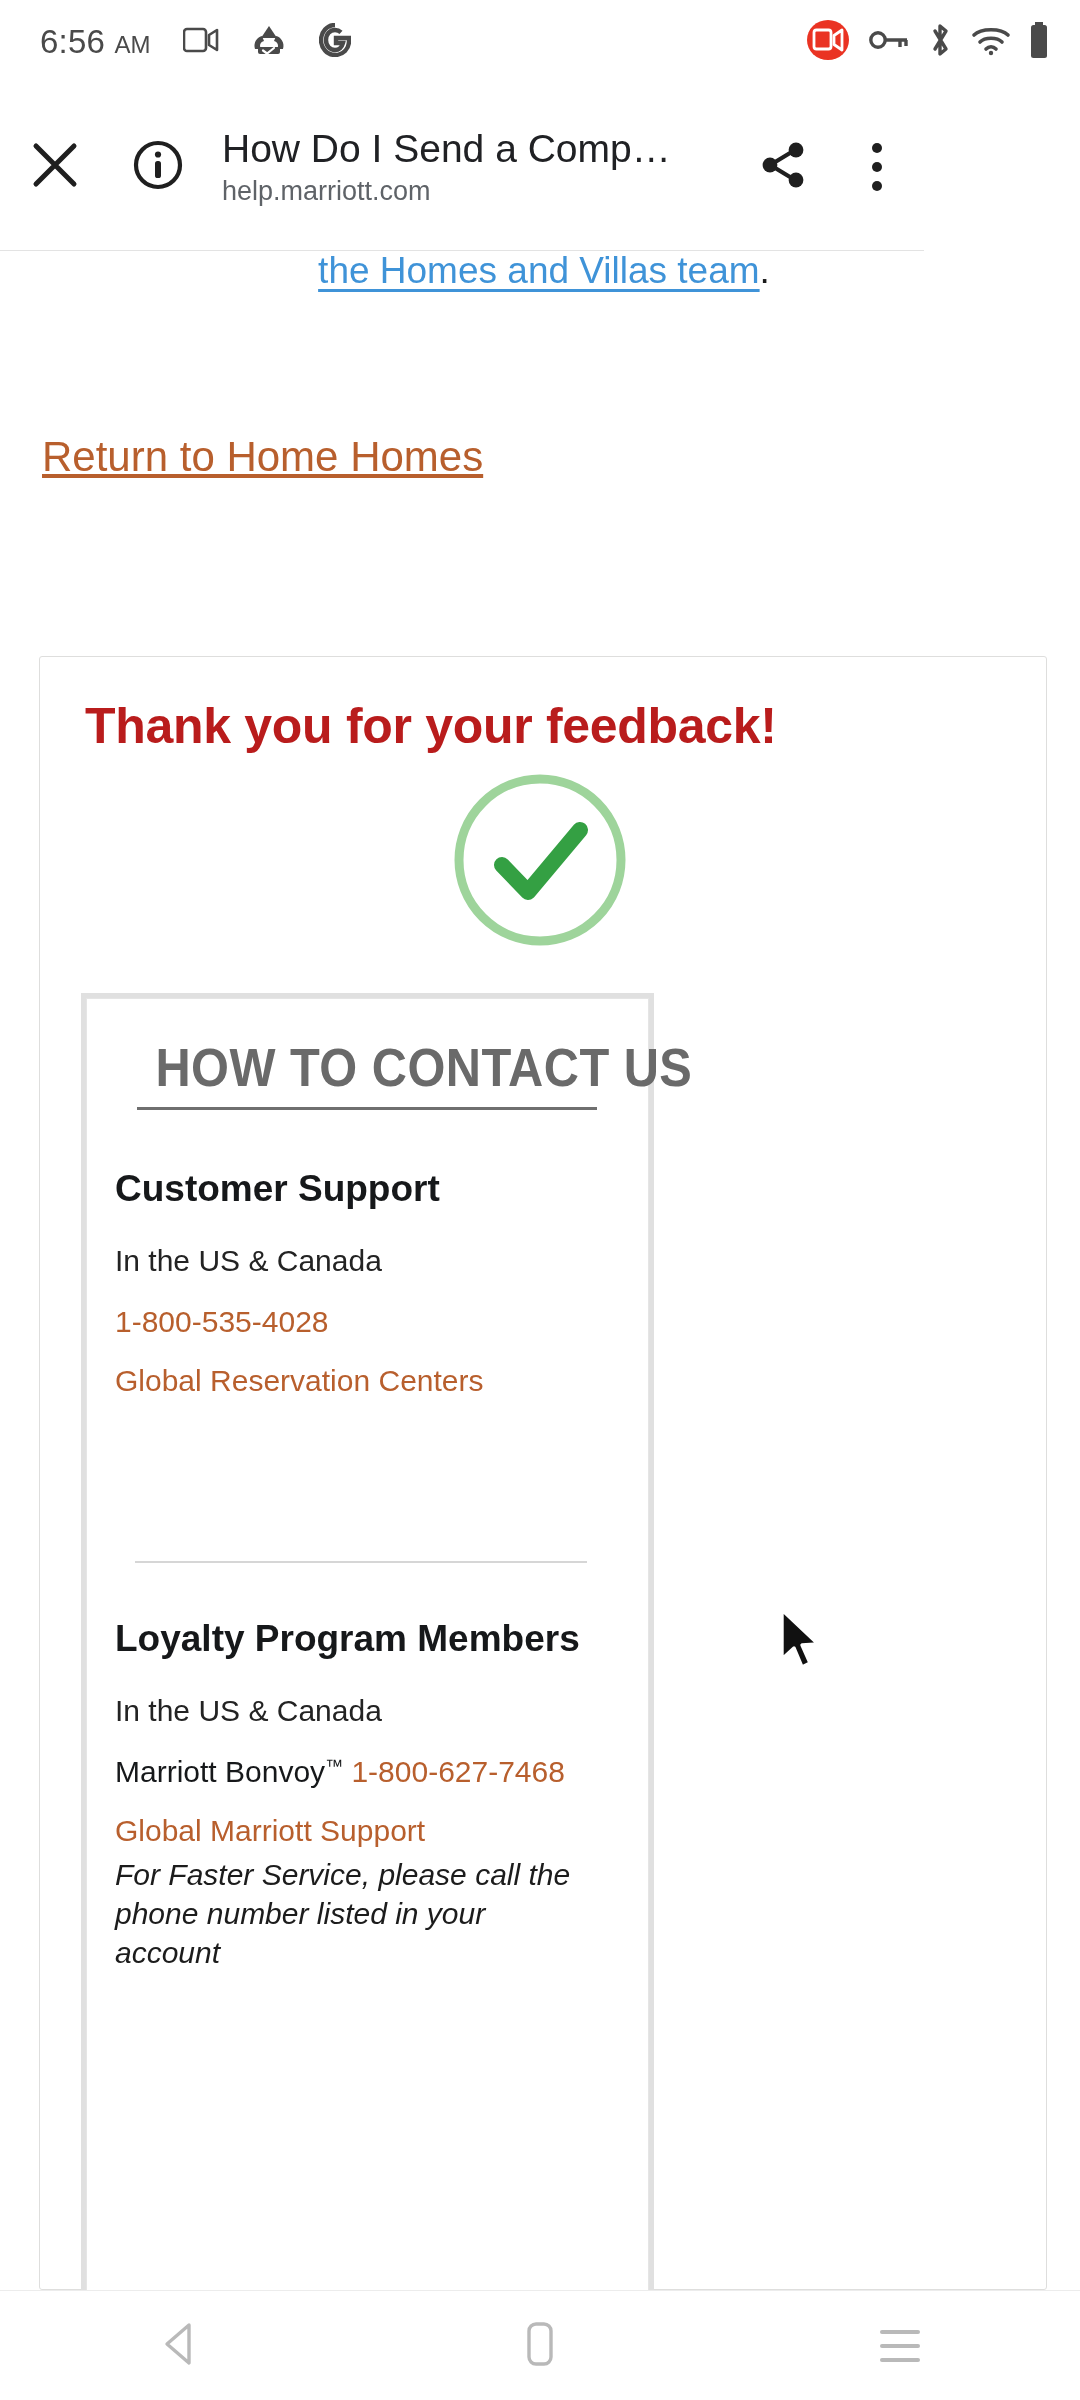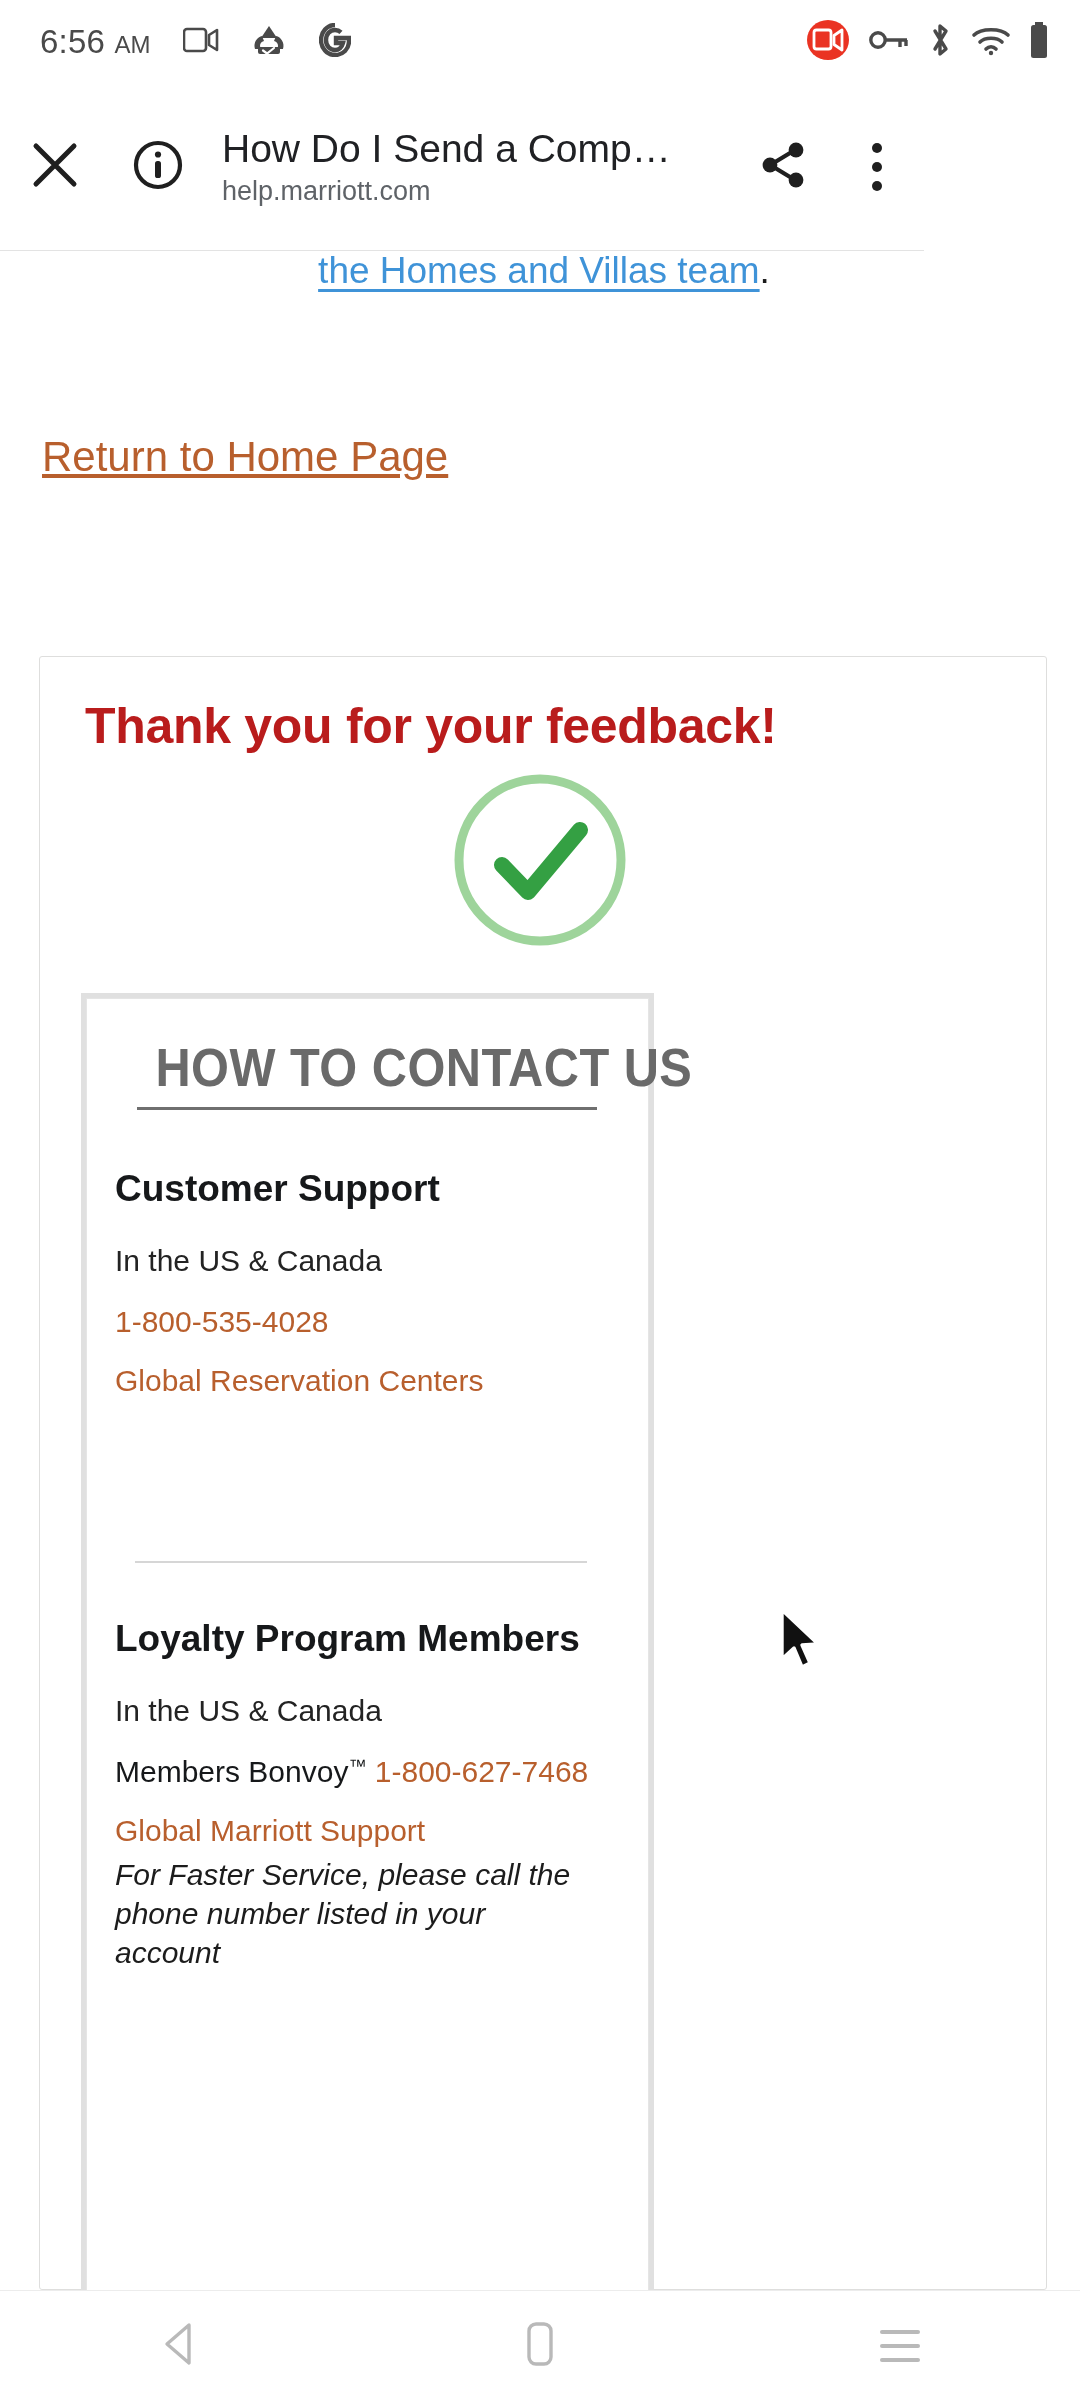--- a/index.html
+++ b/index.html
@@ -390,21 +390,21 @@
         </span>
     </div>
   </div>
 
   <div id="web-content">
 
     <div id="top-link-row">
       <div class="line"><a id="homes-villas-link" href="#">the Homes and Villas team</a><span>.</span></div>
     </div>
 
-    <a id="return-home-link" href="#">Return to Home Page</a>
+    <a id="return-home-link" href="#">Return to Home Homes</a>
 
     <div id="feedback-card">
 
       <div id="thankyou-heading">Thank you for your feedback!</div>
 
       <div id="check-circle">
         <svg width="176" height="176" viewBox="0 0 176 176">
           <circle cx="88" cy="88" r="81" fill="none" stroke="#9ed49b" stroke-width="9"></circle>
           <path d="M50 93 L76 120 L128 58" fill="none" stroke="#34a043" stroke-width="16" stroke-linecap="round" stroke-linejoin="round"></path>
         </svg>
@@ -423,21 +423,21 @@
             <div class="sec-sub" style="margin-top:34px;">In the US &amp; Canada</div>
             <div class="sec-phone" style="margin-top:28px;">1-800-535-4028</div>
             <div class="sec-link" style="margin-top:26px;">Global Reservation Centers</div>
           </div>
 
           <div id="section-divider"></div>
 
           <div class="contact-section" style="top:620px;">
             <div class="sec-title">Loyalty Program Members</div>
             <div class="sec-sub" style="margin-top:34px;">In the US &amp; Canada</div>
-            <div class="sec-brandline" style="margin-top:28px;"><span>Members Bonvoy</span><span class="tm">™</span> <span class="num">1-800-627-7468</span></div>
+            <div class="sec-brandline" style="margin-top:28px;"><span>Marriott Bonvoy</span><span class="tm">™</span> <span class="num">1-800-627-7468</span></div>
             <div class="sec-link" style="margin-top:26px;">Global Marriott Support</div>
             <div class="sec-note" style="margin-top:8px;">For Faster Service, please call the phone number listed in your account</div>
           </div>
 
         </div>
       </div>
     </div>
 
     <div id="cursor">
       <svg width="54" height="70" viewBox="0 0 54 70">

